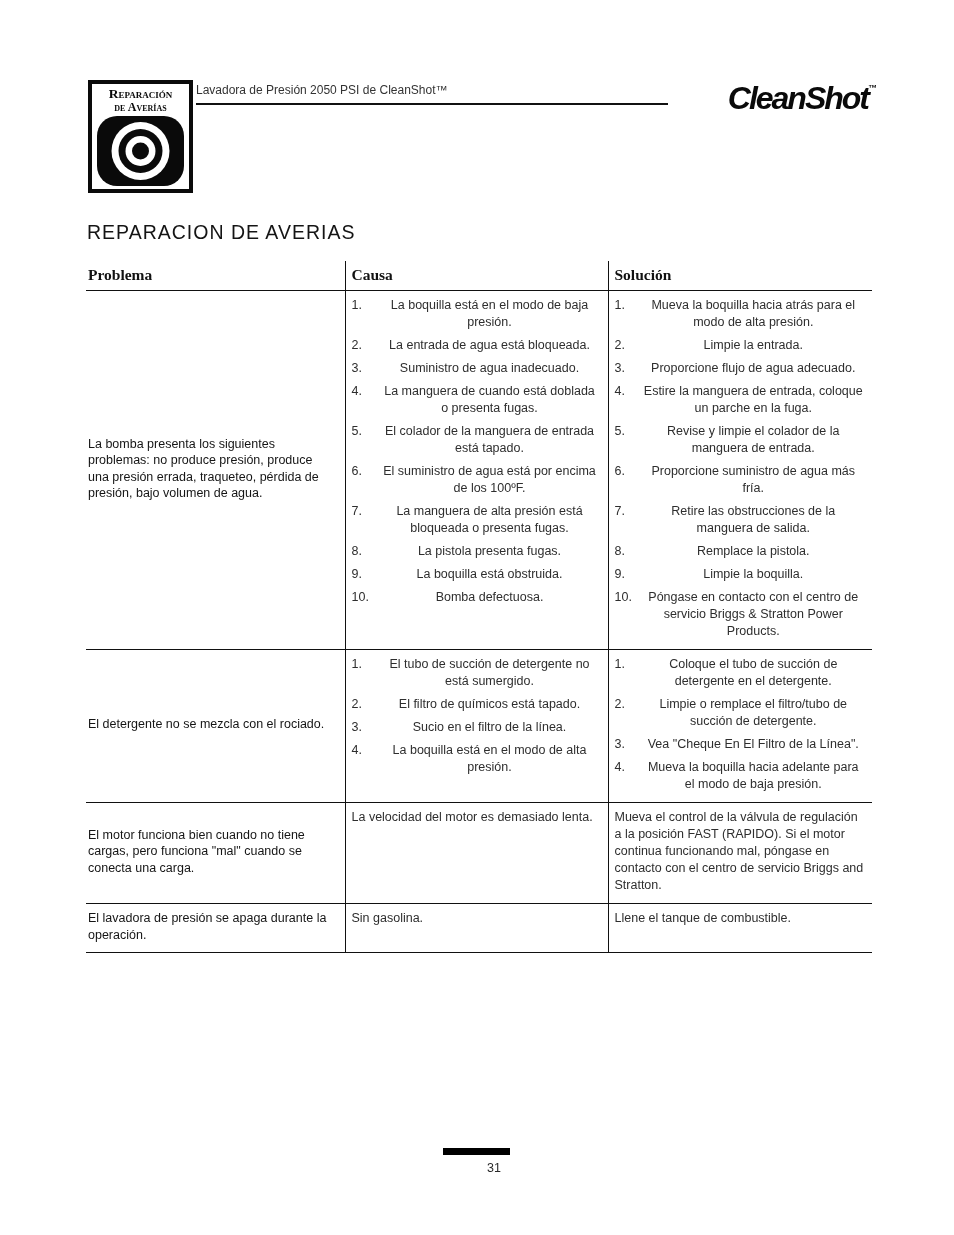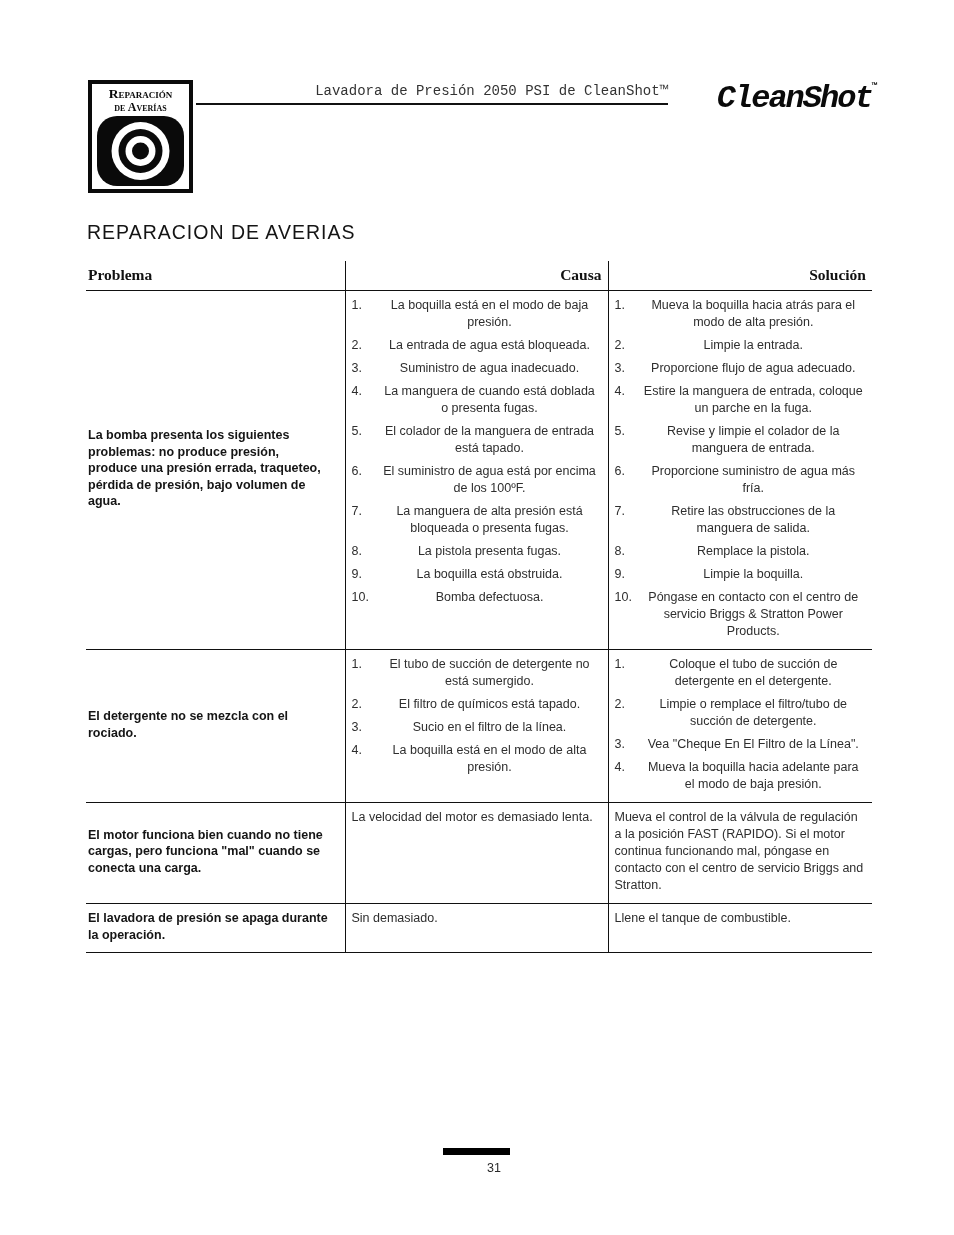--- a/index.html
+++ b/index.html
@@ -34,44 +34,42 @@
     font-weight: bold;
     font-variant: small-caps;
     font-size: 12px;
     fill: #0a0a0a;
   }
   .doc-header-title {
     position: absolute;
     left: 196px;
     top: 83px;
     width: 472px;
-    text-align: right;
-    font-size: 14px;
+    text-align: left;
+    font-size: 12px;
     color: #333333;
-    font-family: Liberation Mono, monospace;
   }
   .doc-header-rule {
     position: absolute;
     left: 196px;
     top: 103px;
     width: 472px;
     height: 2px;
     background: #111111;
   }
   .brand-logo {
     position: absolute;
     right: 77px;
     top: 80px;
     font-size: 32px;
     font-weight: bold;
     font-style: italic;
     letter-spacing: -2px;
     color: #0a0a0a;
     white-space: nowrap;
-    font-family: Liberation Mono, monospace;
   }
   .brand-logo sup {
     font-size: 9px;
     font-style: normal;
     letter-spacing: 0;
     vertical-align: 18px;
   }
 
   
   .page-title {
@@ -100,32 +98,32 @@
     text-align: left;
     font-family: "Liberation Serif", "DejaVu Serif", serif;
     font-size: 15.5px;
     font-weight: bold;
     color: #111111;
     padding: 5px 6px 6px 6px;
     border-bottom: 1.5px solid #111111;
     margin-left: 32px;
   }
   th:first-child { padding-left: 2px; }
-  th + th { border-left: 1.3px solid #111111; text-align: right; }
+  th + th { border-left: 1.3px solid #111111; }
   td {
     vertical-align: top;
     border-bottom: 1.3px solid #111111;
     padding: 6px 6px 9px 6px;
     font-size: 12.5px;
     line-height: 17px;
     color: #2e2e2e;
   }
   td.problema {
     vertical-align: middle;
-    font-weight: bold;
+    font-weight: normal;
     color: #151515;
     padding-left: 2px;
     padding-right: 16px;
     line-height: 16.5px;
   }
   td.listcol { border-left: 1.3px solid #111111; }
   .item { display: flex; margin-bottom: 6px; }
   .item:last-child { margin-bottom: 0; }
   .num { flex: 0 0 28px; width: 28px; }
   .itext { flex: 1; padding-right: 2px; text-align: center; }
@@ -323,21 +321,21 @@
             <td class="listcol">
               <div class="plain">La velocidad del motor es demasiado lenta.</div>
             </td>
             <td class="listcol">
               <div class="plain">Mueva el control de la válvula de regulación a la posición FAST (RAPIDO). Si el motor continua funcionando mal, póngase en contacto con el centro de servicio Briggs and Stratton.</div>
             </td>
           </tr>
           <tr>
             <td class="problema">El lavadora de presión se apaga durante la operación.</td>
             <td class="listcol">
-              <div class="plain">Sin demasiado.</div>
+              <div class="plain">Sin gasolina.</div>
             </td>
             <td class="listcol">
               <div class="plain">Llene el tanque de combustible.</div>
             </td>
           </tr>
         </tbody>
     </table>
   </div>
 
   <div class="footer-bar"></div>

